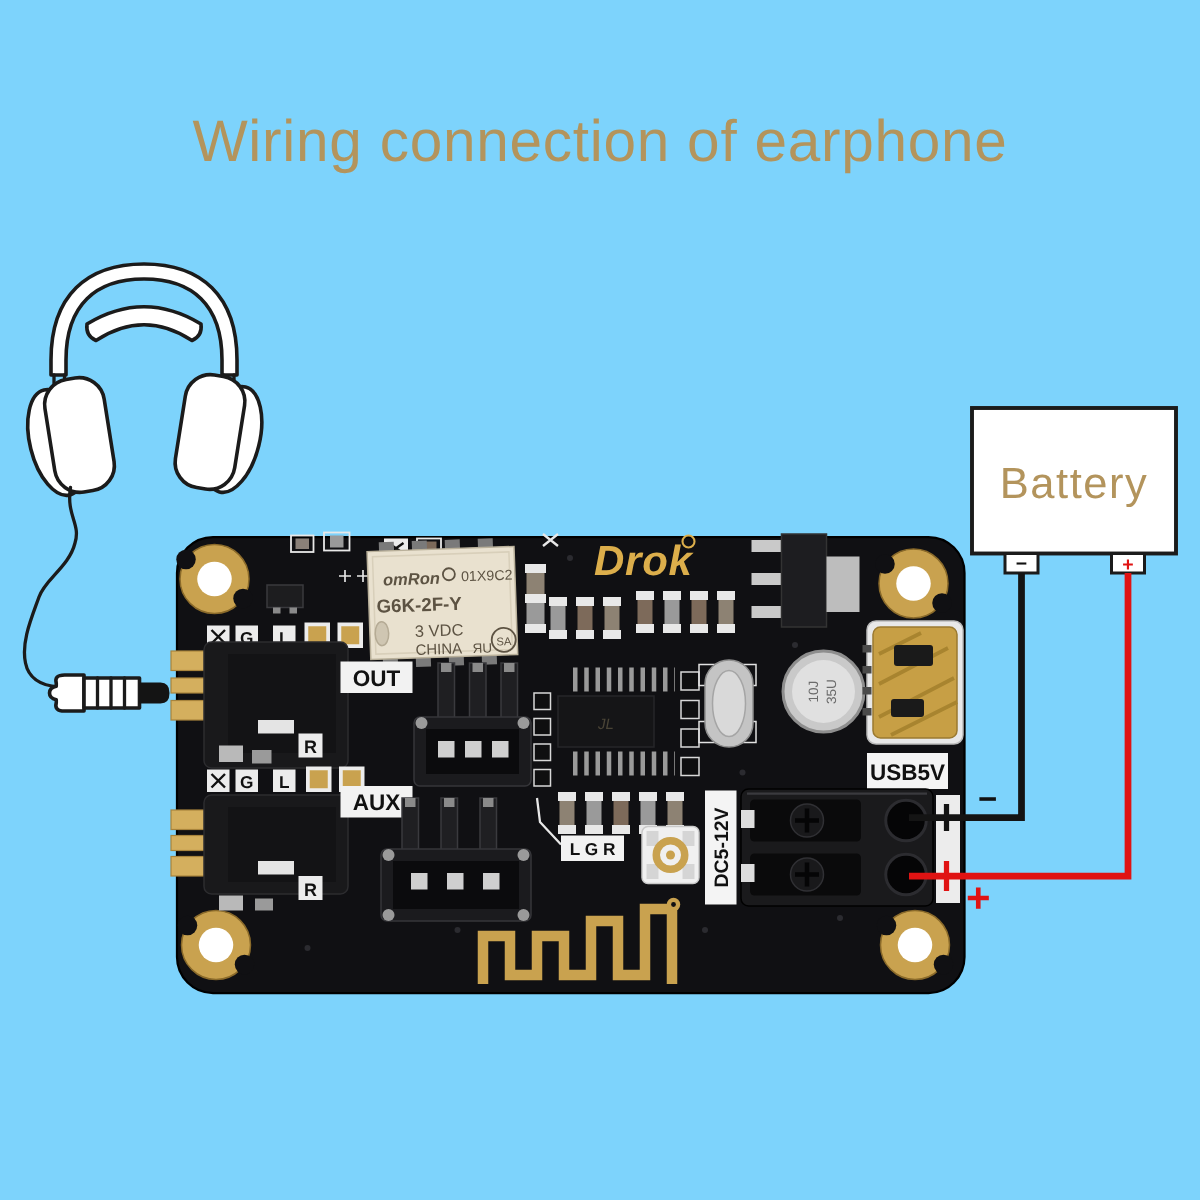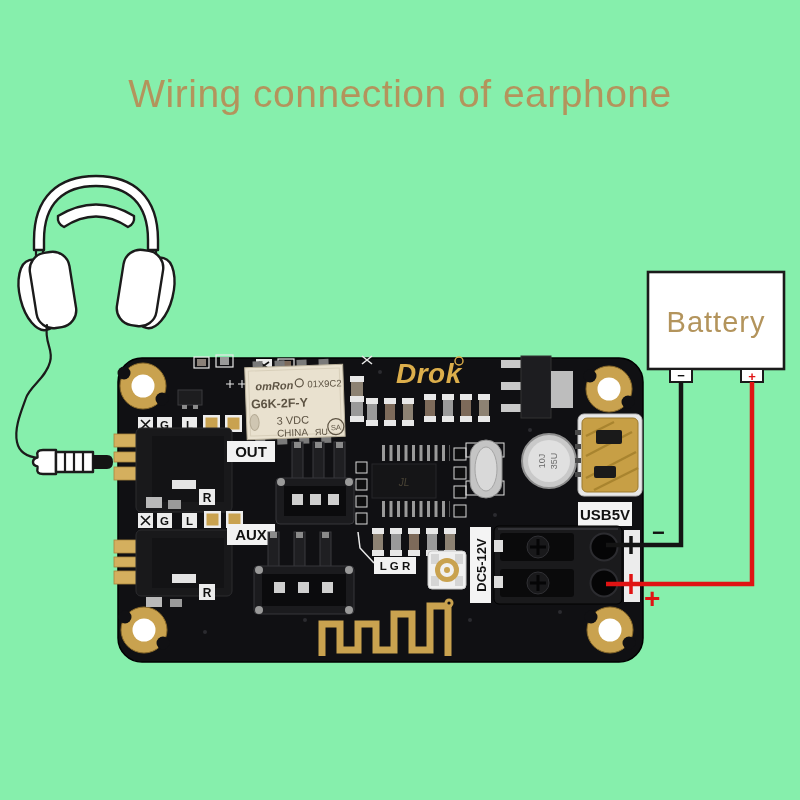--- a/index.html
+++ b/index.html
@@ -1,16 +1,16 @@
 <!DOCTYPE html>
 <html><head>
 <meta charset="utf-8">
 <style>
   html,body{margin:0;padding:0;background:#ffffff;}
-  .stage{width:800px;height:800px;position:relative;background:#86efac;overflow:hidden;}
+  .stage{width:800px;height:800px;position:relative;background:#7dd3fc;overflow:hidden;}
   svg{display:block;}
   text{font-family:"Liberation Sans", sans-serif;}
   .title-text{font-size:39px;fill:#b3945c;letter-spacing:.5px;}
   .battery-text{font-size:29px;fill:#b3945c;letter-spacing:1px;}
   .lbl{fill:#111;font-weight:bold;}
   .relay-t{fill:#5d5343;}
   .line-art{stroke:#1b1b1b;stroke-width:2.4;fill:#ffffff;stroke-linejoin:round;}
   .cable{stroke:#1b1b1b;stroke-width:2.2;fill:none;stroke-linecap:round;}
 </style>
 </head>

